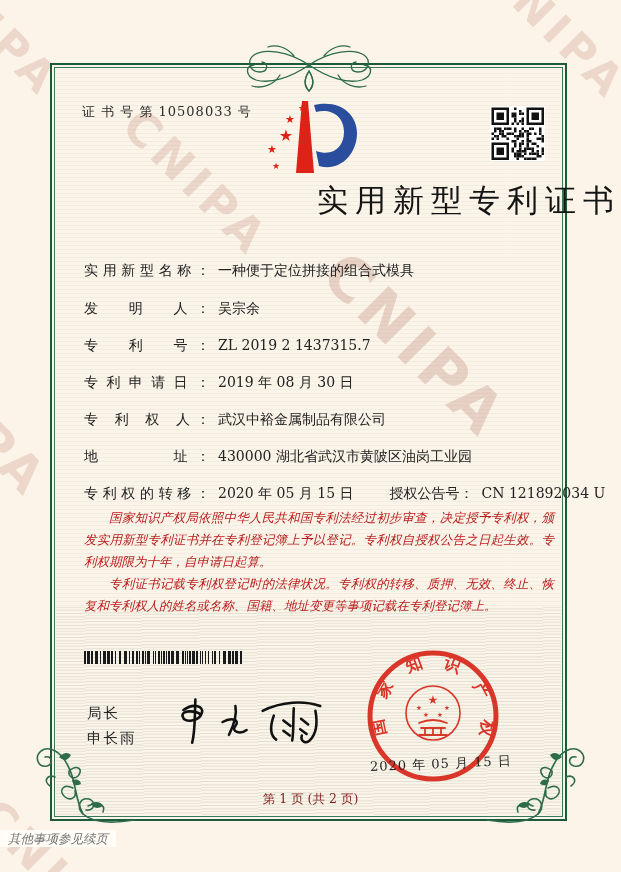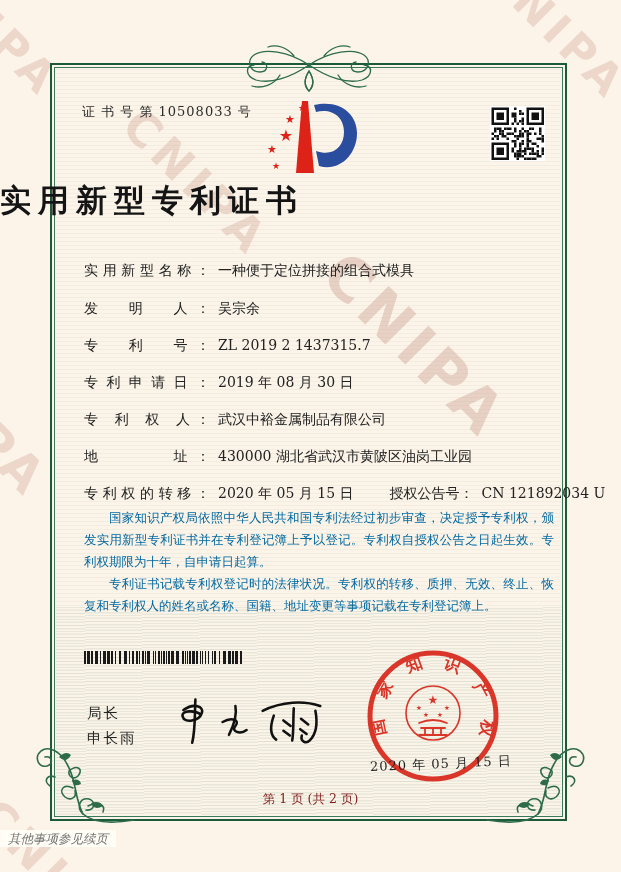--- a/index.html
+++ b/index.html
@@ -22,32 +22,32 @@
   .tex2{position:absolute;left:4px;right:4px;bottom:4px;height:208px;
         background:repeating-linear-gradient(179deg,rgba(100,146,114,.13) 0 1px,transparent 1px 3px);}
   
   .orn-top{position:absolute;left:224px;top:41px;width:170px;height:52px;}
   .flo-corner{position:absolute;width:110px;height:92px;}
   .flo-left{left:28px;top:733px;}
   .flo-right{left:483px;top:733px;transform:scaleX(-1);}
   
   .cert-no{position:absolute;left:82px;top:103px;font-size:13px;letter-spacing:1px;color:#2b2b2b;}
   .logo{position:absolute;left:262px;top:99px;width:98px;height:76px;}
-  .title{position:absolute;left:0;right:0;top:180px;margin:0;text-align:left;
-         font-size:31px;font-weight:bold;letter-spacing:7px;color:#141414;}
+  .title{position:absolute;left:0;right:0;top:180px;margin:0;text-align:right;
+         font-size:31px;font-weight:normal;letter-spacing:7px;color:#141414;}
   .qr{position:absolute;left:490px;top:106px;width:55px;height:55px;}
   
   .row{position:absolute;left:84px;font-size:14px;white-space:nowrap;color:#222;}
   .lbl{display:inline-block;width:126px;text-align:justify;text-align-last:justify;}
   .val{margin-left:8px;}
   .lbl2{margin-left:36px;}
   .r0{top:262px}.r1{top:300px}.r2{top:337px}.r3{top:374px}.r4{top:411px}.r5{top:448px}.r6{top:485px}
   
   .paras{position:absolute;left:84px;top:507px;width:470px;font-size:12.5px;line-height:1.76;
-         text-align:justify;color:#0369a1;}
+         text-align:justify;color:#b91c1c;font-style:italic;}
   .paras p{margin:0;text-indent:2em;}
   
   .barcode{position:absolute;left:84px;top:651px;width:163px;height:13px;}
   .sig-title{position:absolute;left:87px;top:704px;font-size:14.5px;letter-spacing:2px;}
   .sig-name{position:absolute;left:87px;top:729px;font-size:14.5px;letter-spacing:2px;}
   .signature{position:absolute;left:172px;top:690px;width:162px;height:64px;}
   .seal{position:absolute;left:363px;top:646px;width:140px;height:140px;opacity:.93;}
   .seal-date{position:absolute;left:370px;top:755px;font-size:13px;letter-spacing:1px;color:#1f1f1f;
              transform:rotate(-2.5deg);white-space:nowrap;}
   .page-no{position:absolute;left:0;right:0;top:791px;text-align:center;font-size:12.5px;color:#7f1d1d;}

